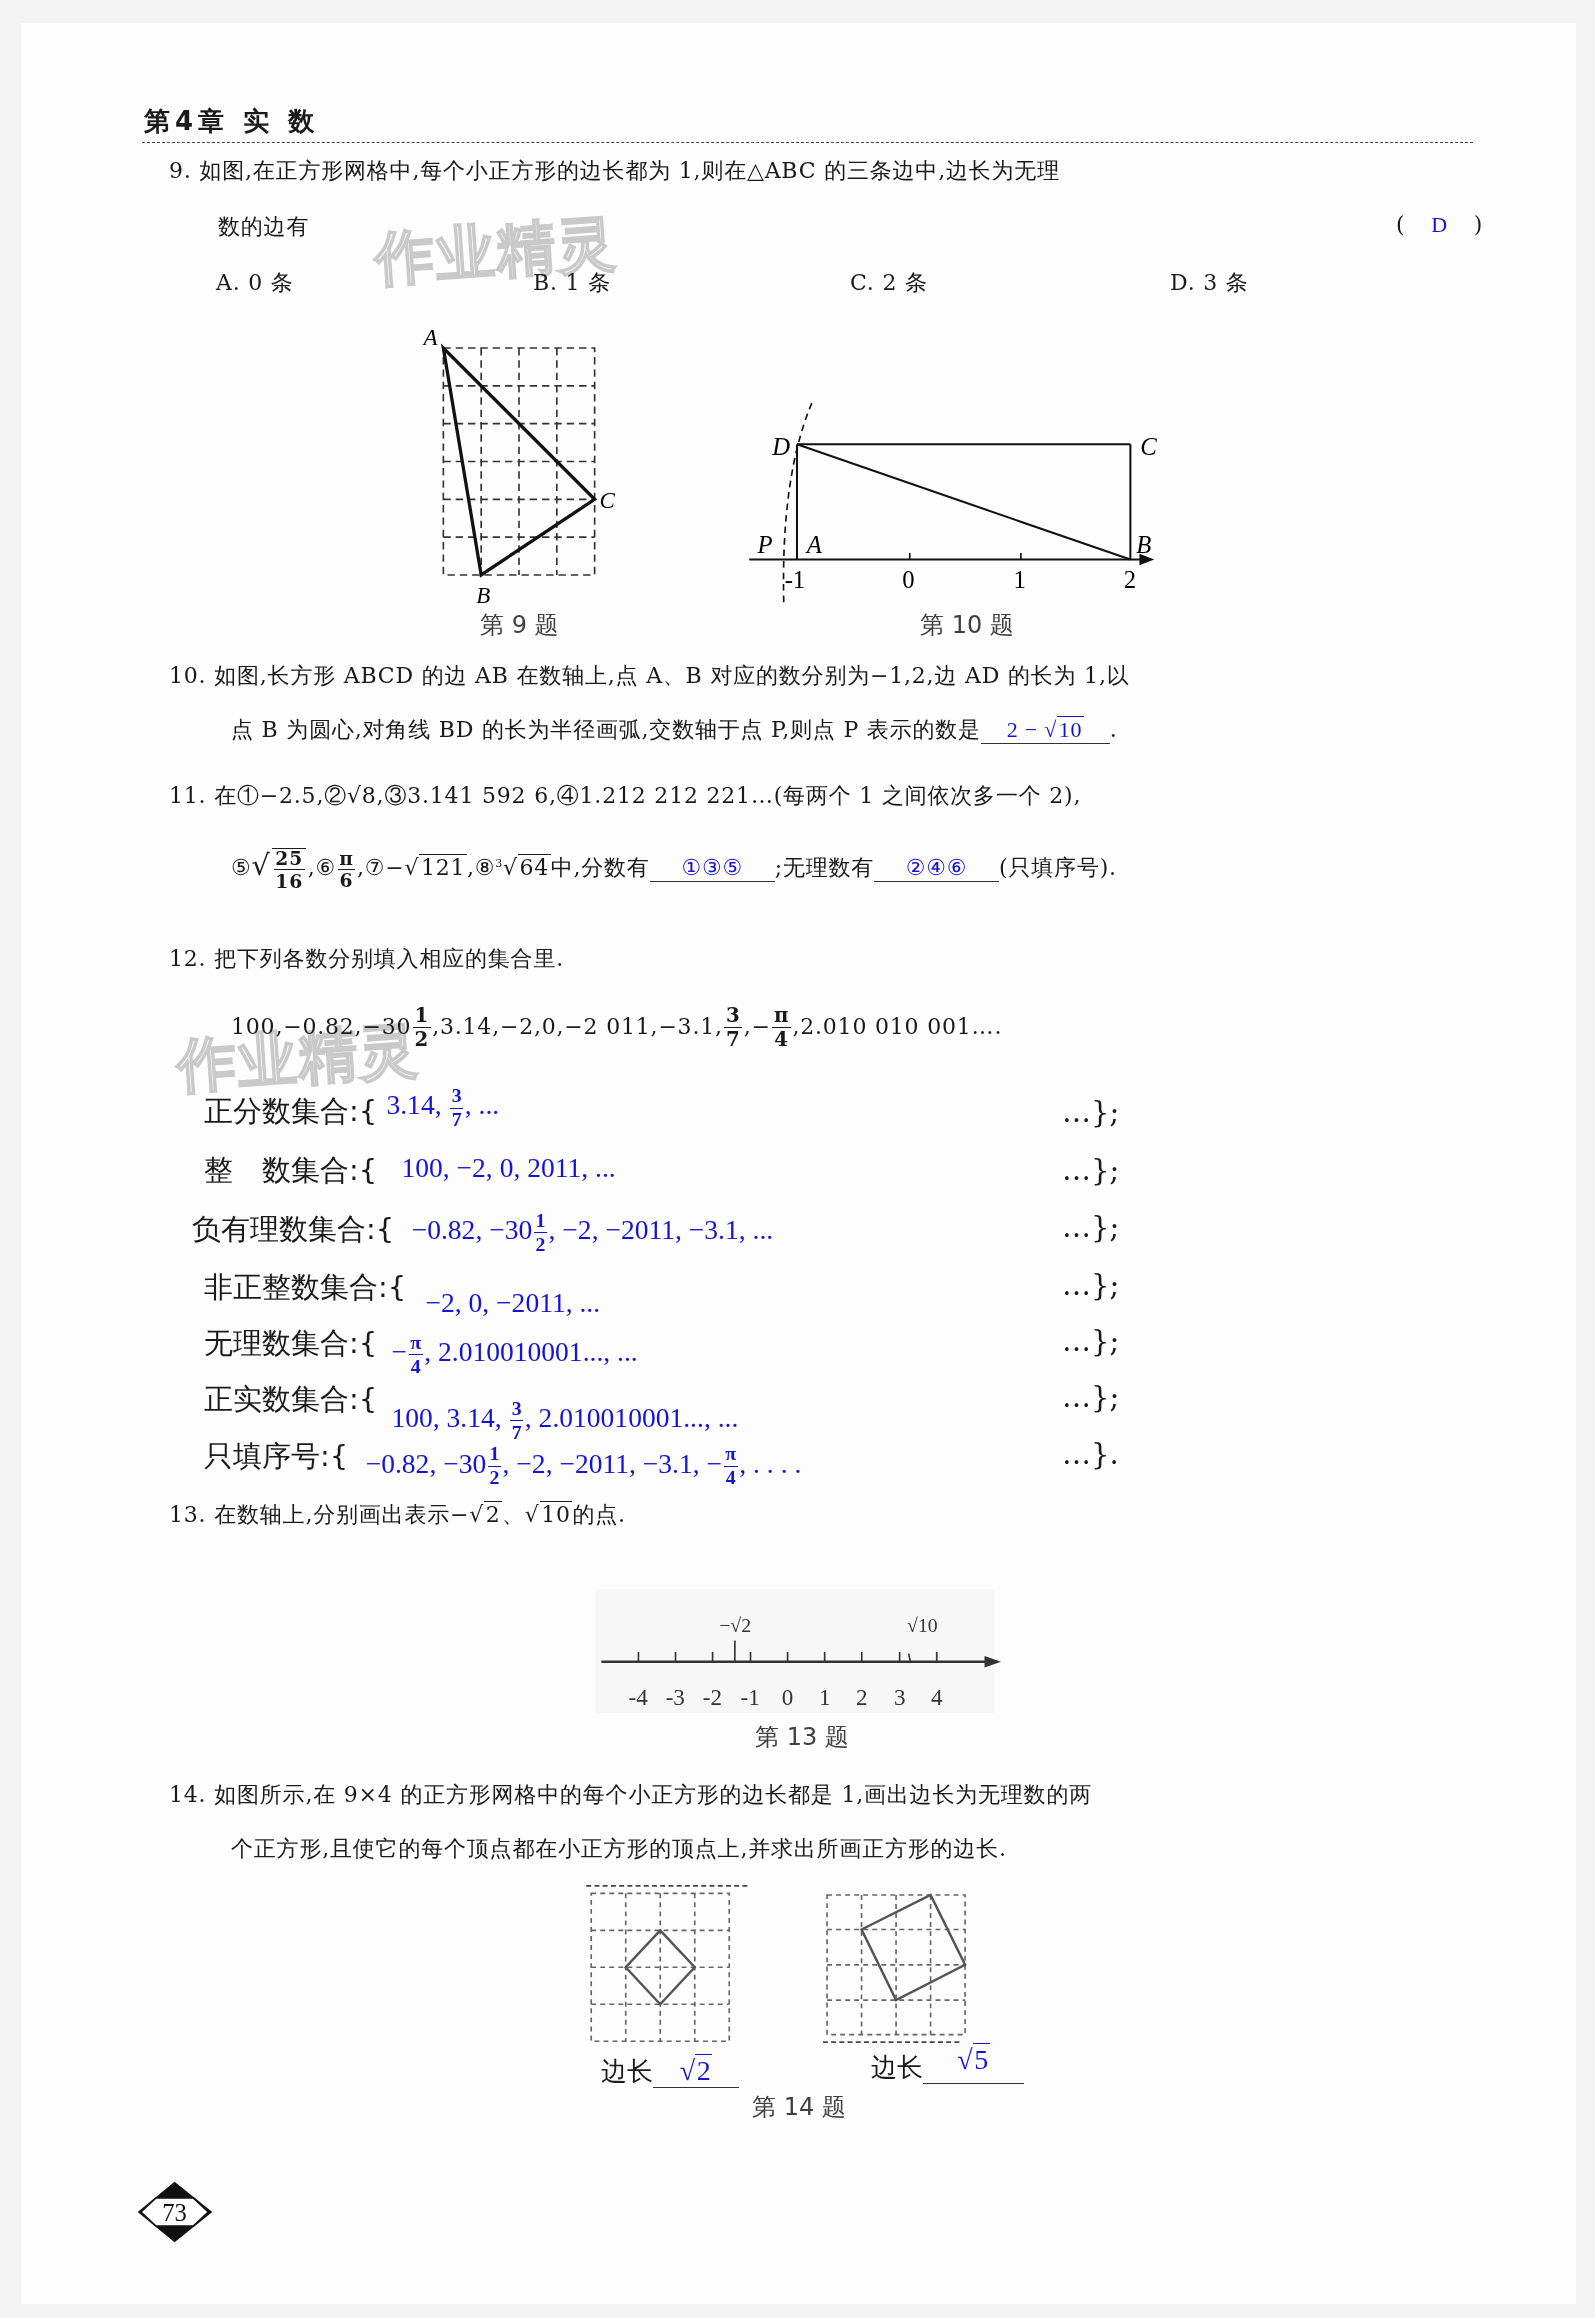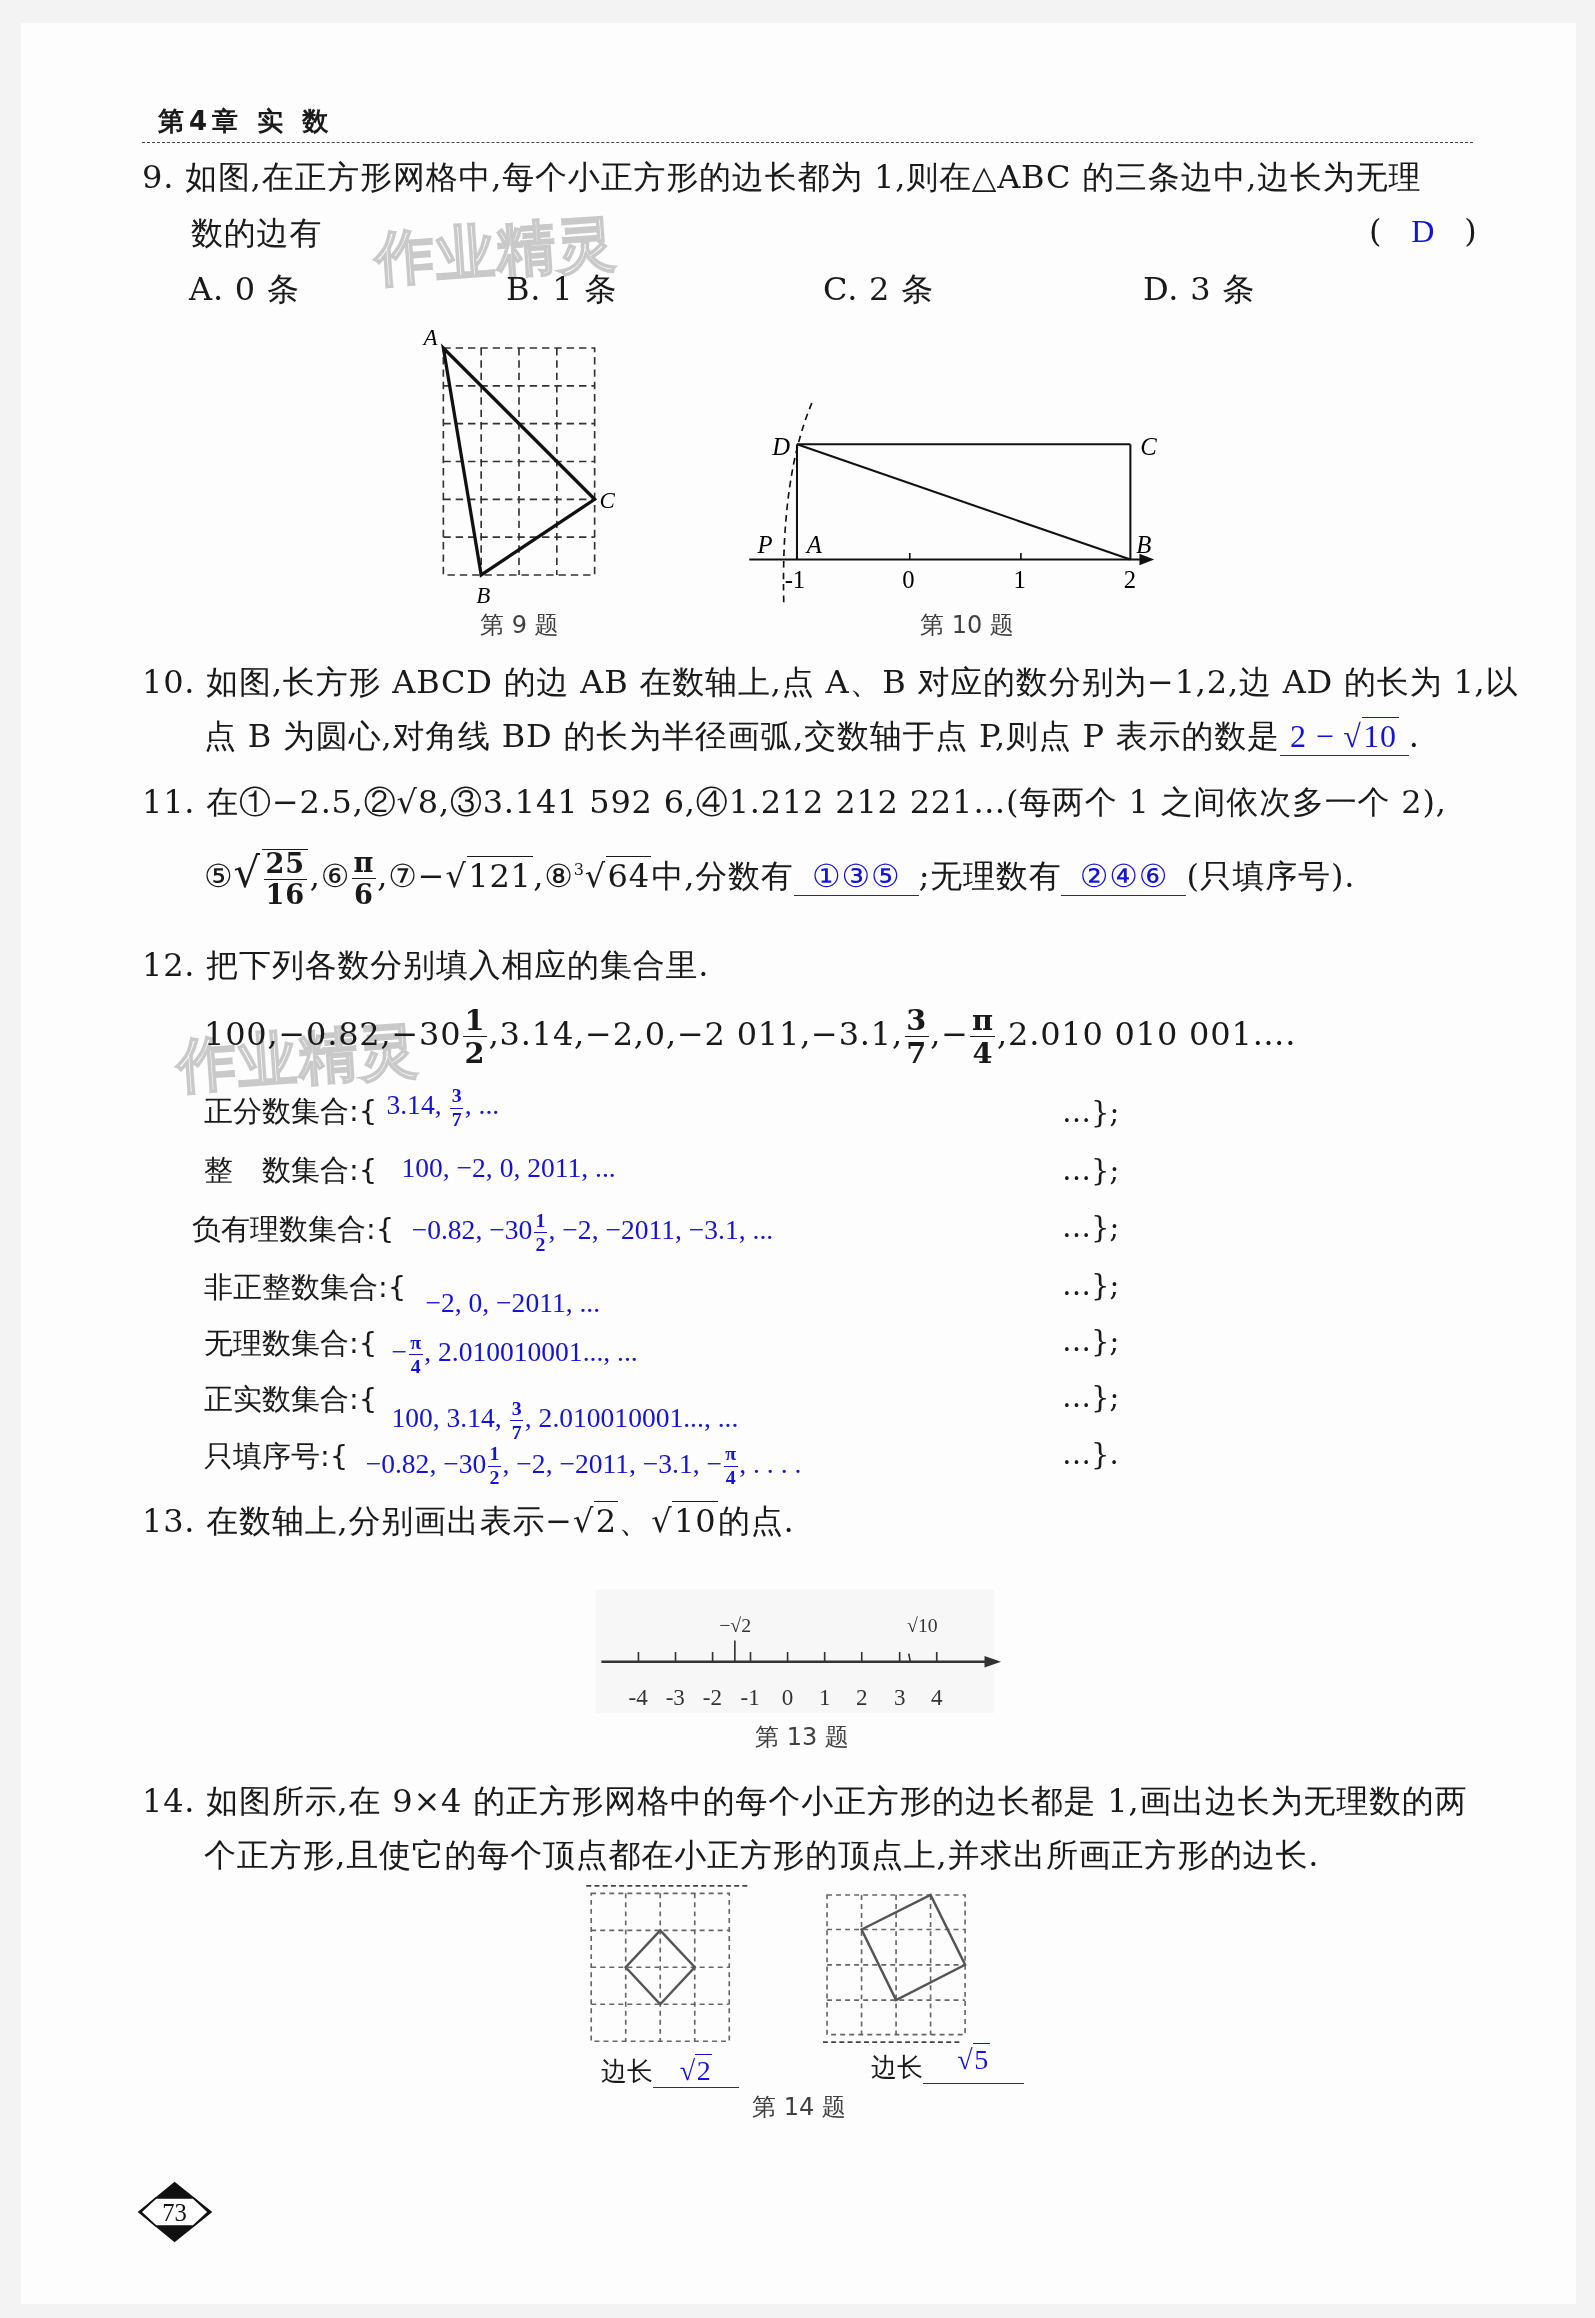--- a/index.html
+++ b/index.html
@@ -1,21 +1,21 @@
 <!DOCTYPE html>
 <html style="font-size:13px"><head>
 <meta charset="utf-8">
 <style>
   html, body { margin:0; padding:0; }
   body { width:1596px; height:2319px; background:#f3f3f3; position:relative; overflow:hidden;
          font-family:"DejaVu Serif", "Liberation Serif", serif; color:#1a1a1a; }
   .page { position:absolute; left:21.4px; top:23px; width:1555px; height:2281px; background:#fdfdfd; }
   .abs { position:absolute; white-space:nowrap; }
-  .txt { font-size:32px; letter-spacing:0.8px; }
-  .hdr { font-family:"DejaVu Sans", "Liberation Sans", sans-serif; font-weight:bold; font-size:26px; letter-spacing:5px;margin-left:14px; }
+  .txt { font-size:22px; letter-spacing:0.8px;margin-left:27px; }
+  .hdr { font-family:"DejaVu Sans", "Liberation Sans", sans-serif; font-weight:bold; font-size:26px; letter-spacing:5px; }
   .dash { position:absolute; height:0; border-top:1.6px dashed #444; }
   .ans { color:#1414d2; font-family:"Liberation Serif", "DejaVu Serif", serif; }
   .ul { display:inline-block; border-bottom:1.6px solid #333; text-align:center; padding:0 5px; }
   .frac { display:inline-block; vertical-align:middle; text-align:center; line-height:1; margin:0 1.6px;font-weight:bold; }
   .frac > span { display:block; }
   .frac .num { border-bottom:1.6px solid currentColor; padding:0 1.6px 1.6px; }
   .frac .den { padding-top:1.6px; }
   .sm { font-size:0.72em; }
   .sqrt { display:inline-block; }
   .sqrt .rad { border-top:1.6px solid currentColor; padding:0 1.6px; }

